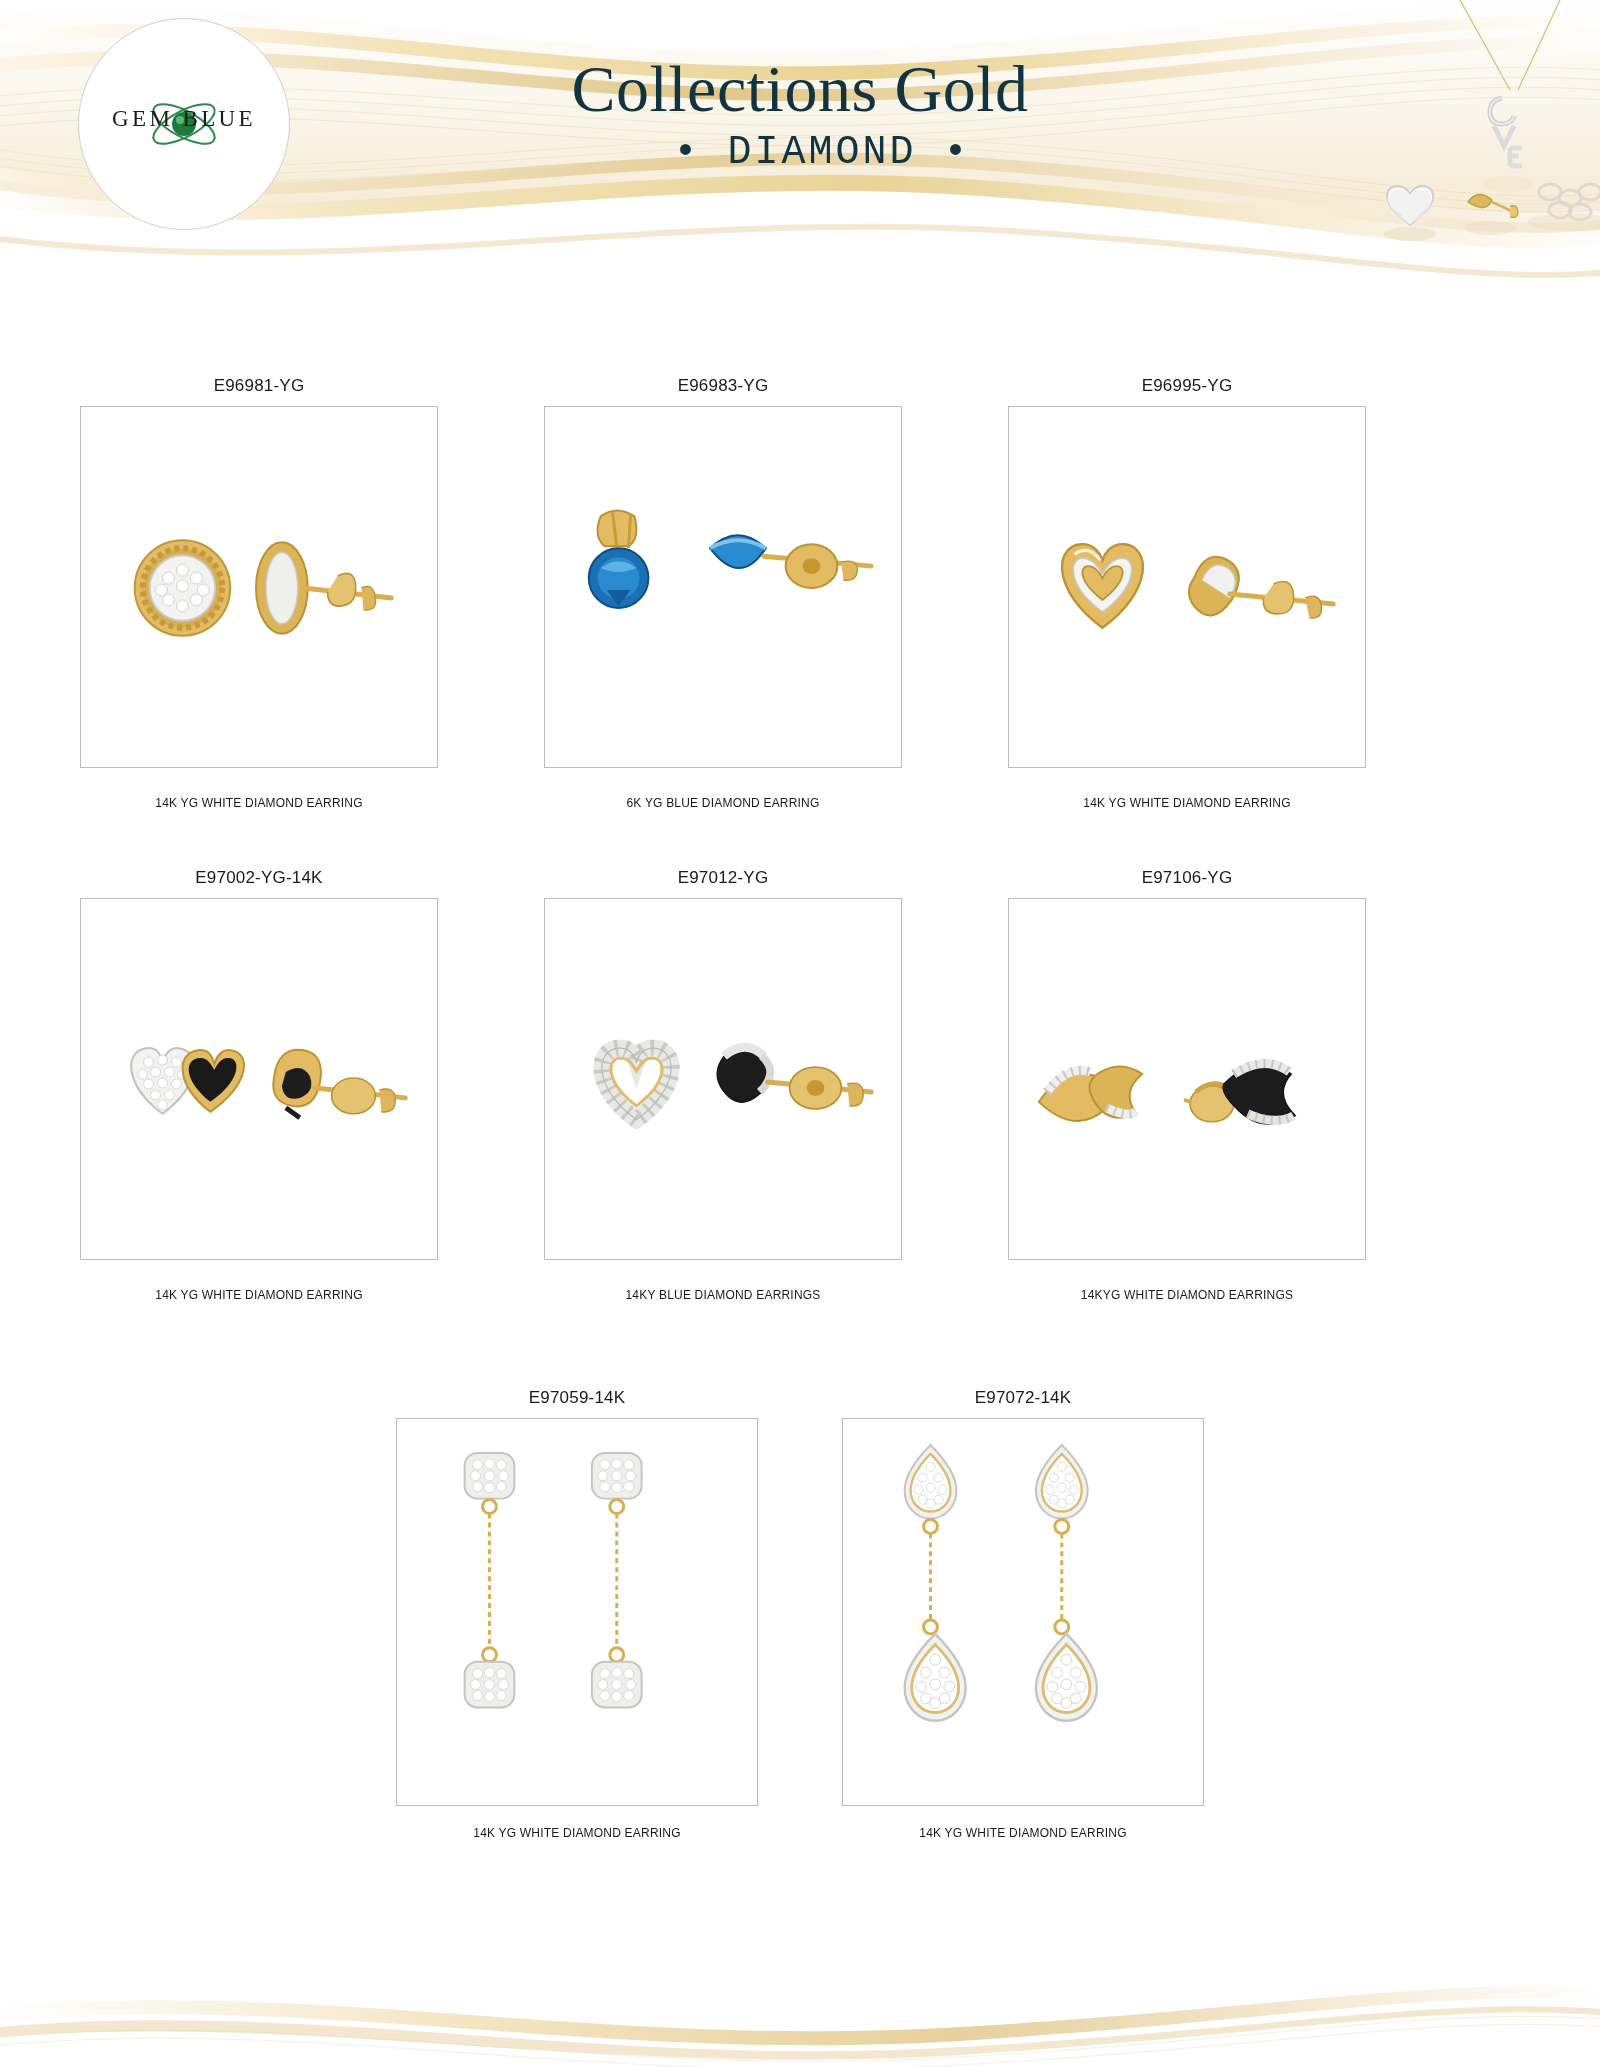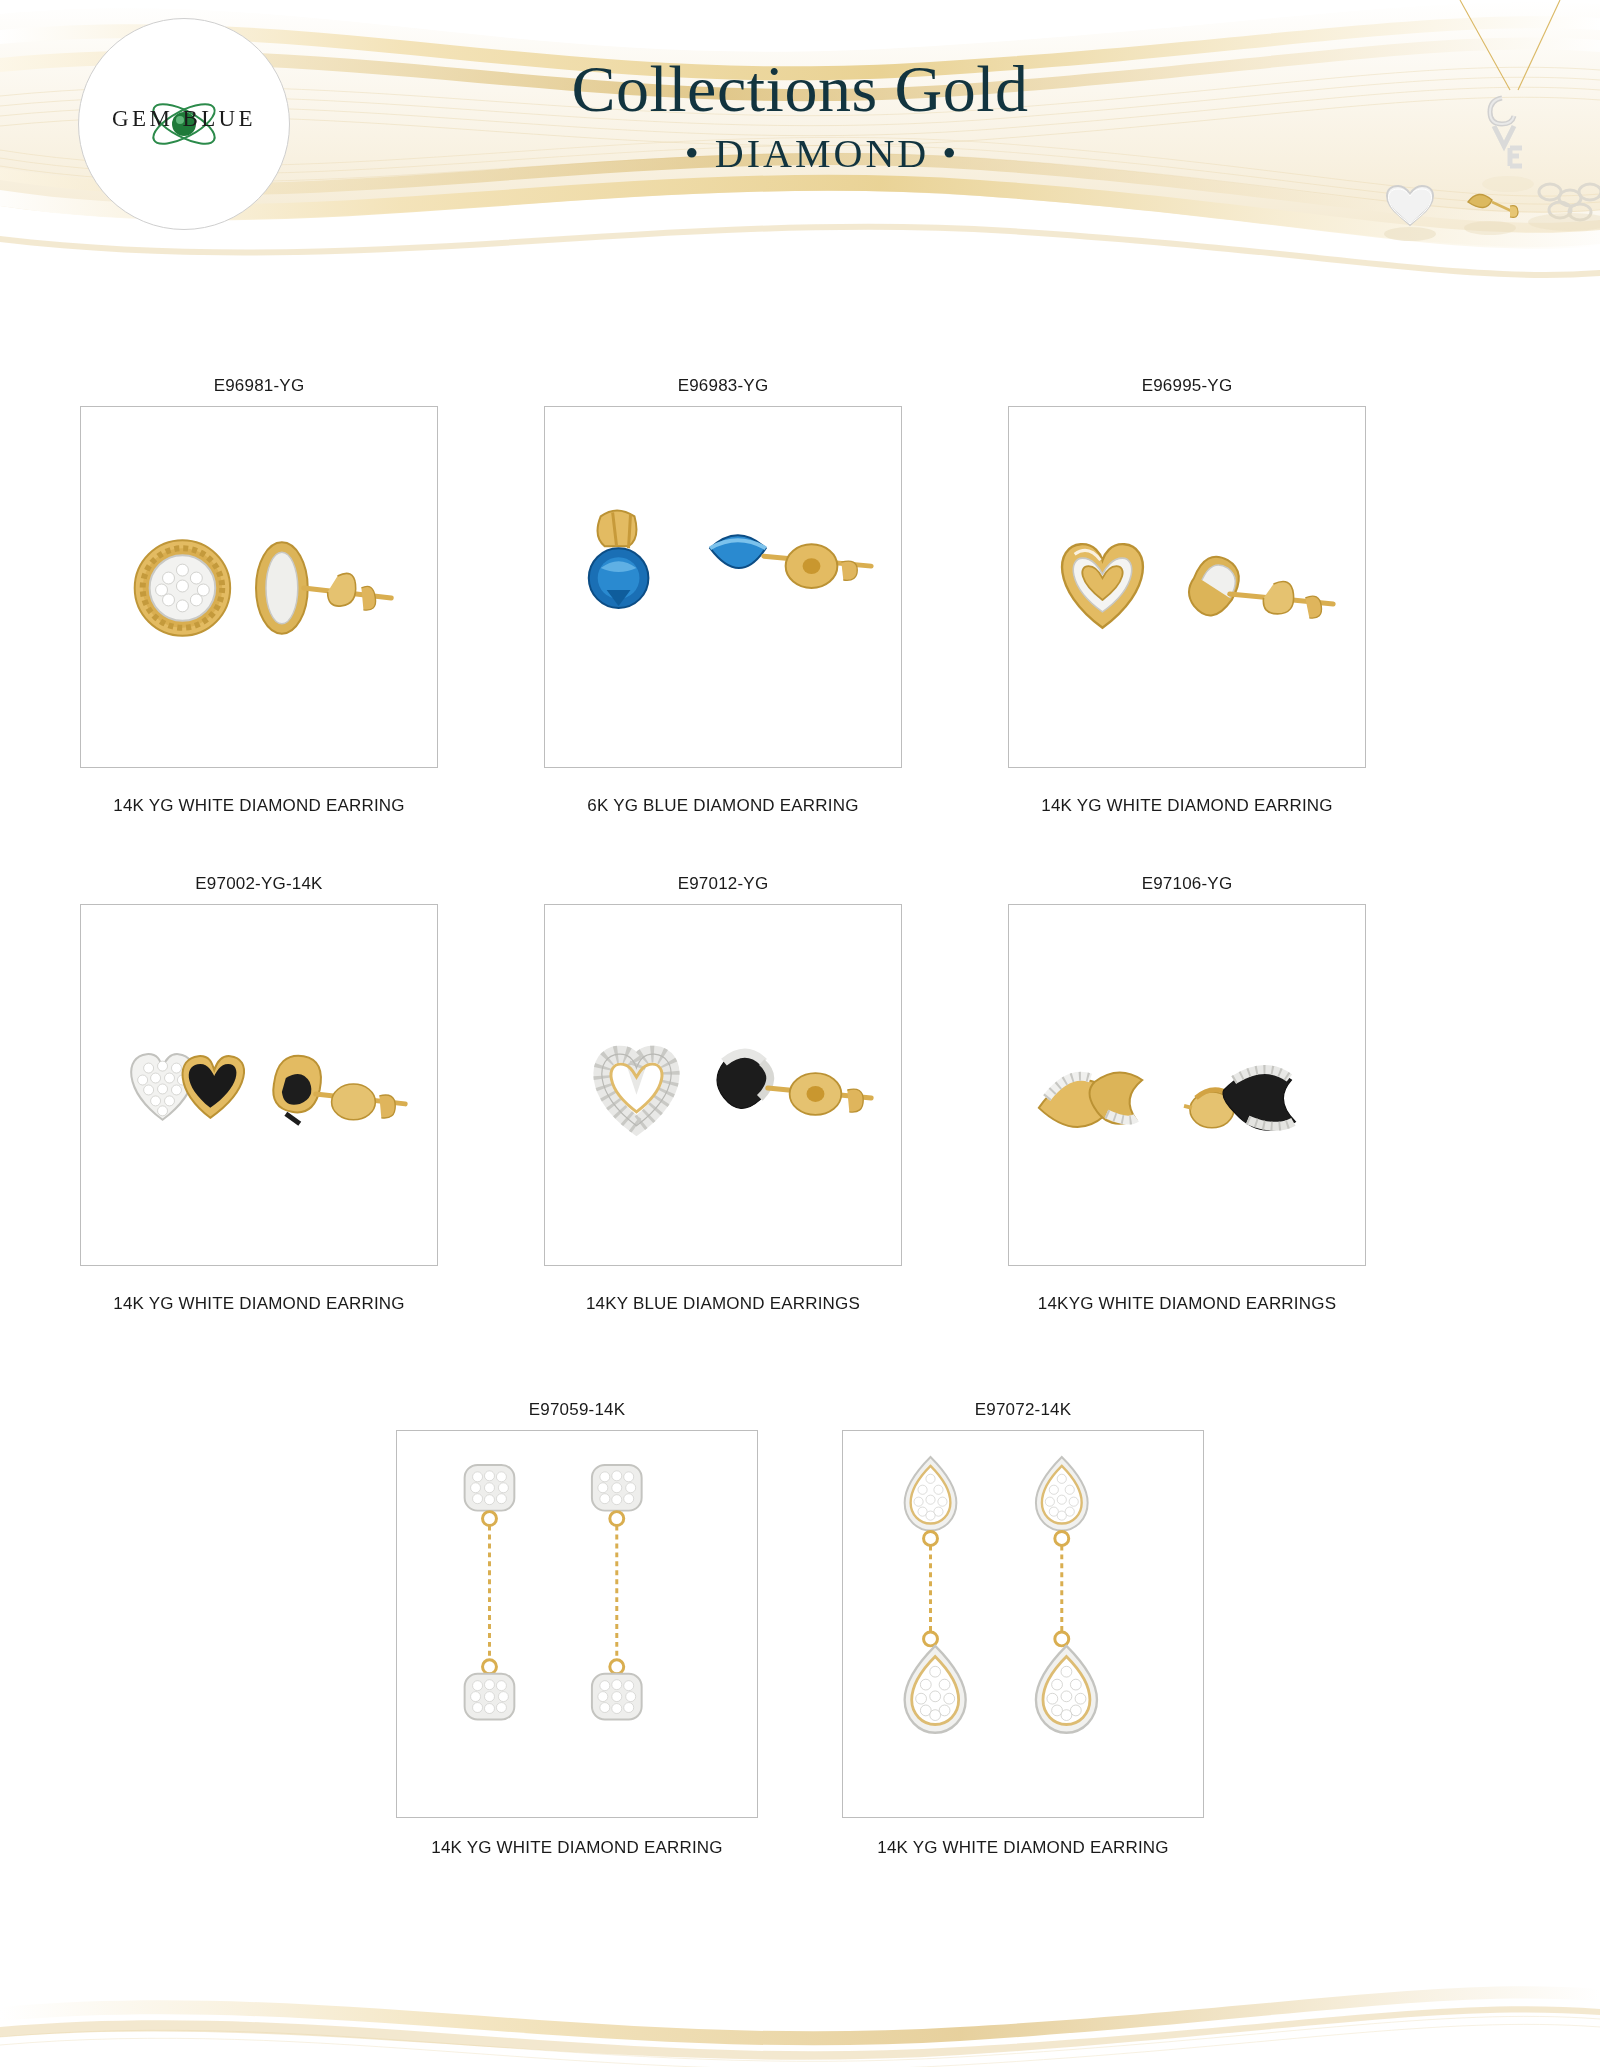--- a/index.html
+++ b/index.html
@@ -58,21 +58,21 @@
   }
   .title-main {
     font-family: "Liberation Serif", serif;
     font-size: 66px;
     font-weight: 400;
     color: #12343f;
     letter-spacing: 0.5px;
     line-height: 1.06;
   }
   .title-sub {
-    font-family: Liberation Serif, serif;
+    font-family: Liberation Mono, monospace;
     font-size: 40px;
     color: #12343f;
     letter-spacing: 3px;
     margin-top: 6px;
     margin-left: 44px;
   }
 
   .hero-jewels { position: absolute; right: 0; top: 0; width: 560px; height: 318px; z-index: 4; }
 
   
@@ -112,21 +112,21 @@
     align-items: center;
     justify-content: center;
     overflow: hidden;
   }
   .photo.tall {
     width: 362px;
     height: 388px;
   }
   .caption {
     margin-top: 28px;
-    font-size: 17px;
+    font-size: 12px;
     color: #1a1a1a;
     letter-spacing: 0.2px;
     text-align: center;
   }
   .cell.drop .caption { margin-top: 20px; }
 
   
   .footer {
     position: absolute;
     left: 0; bottom: 0;

